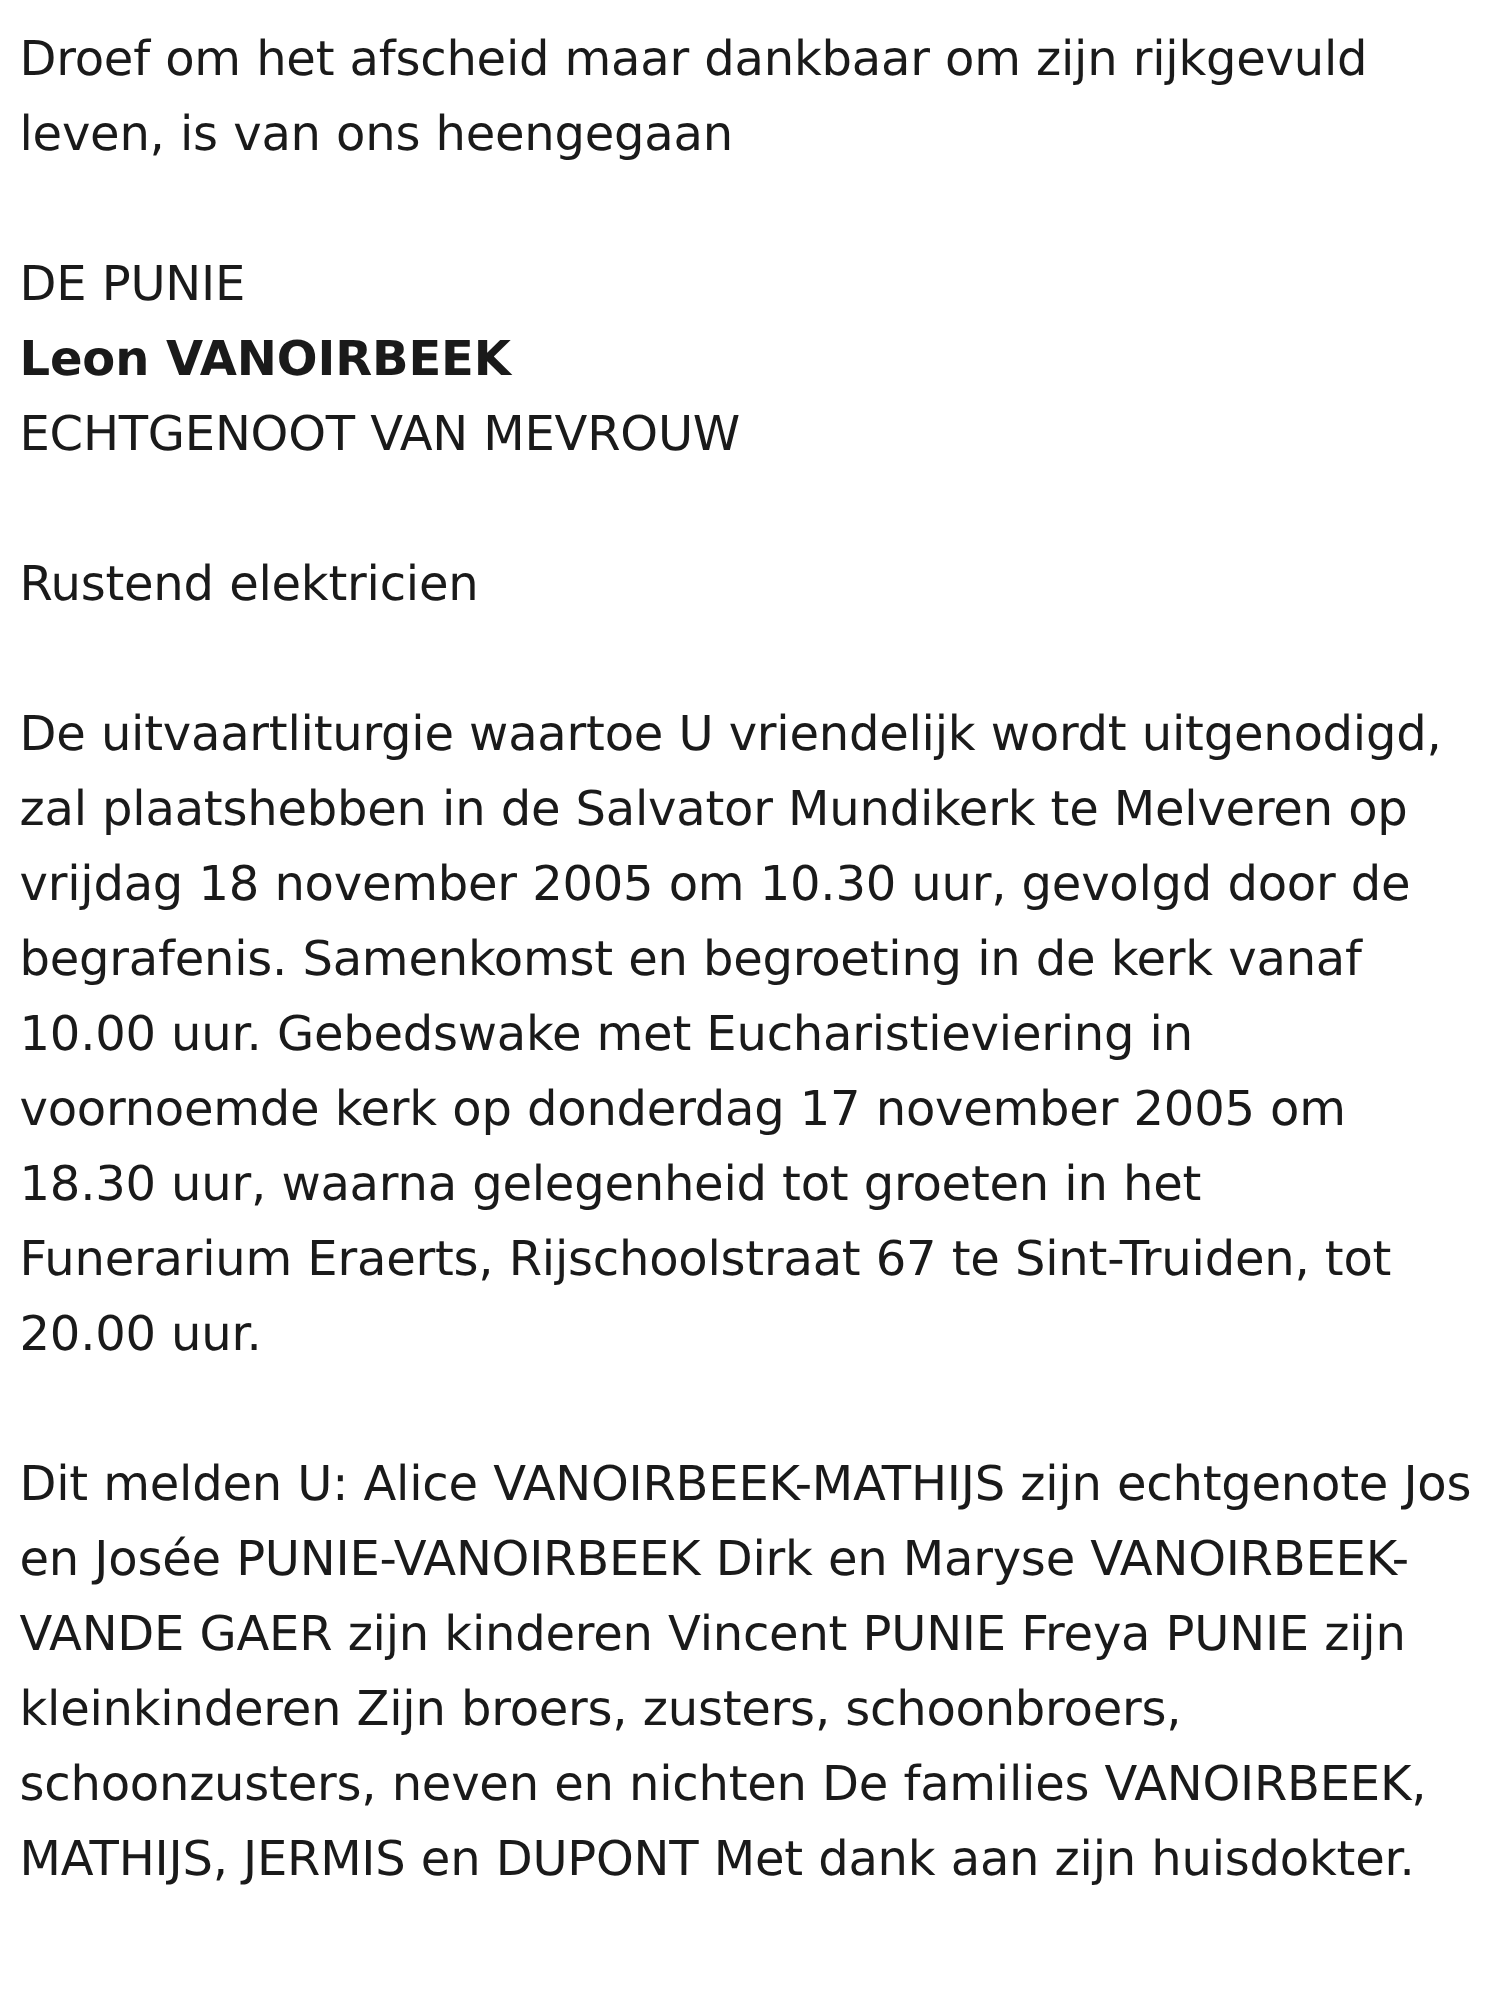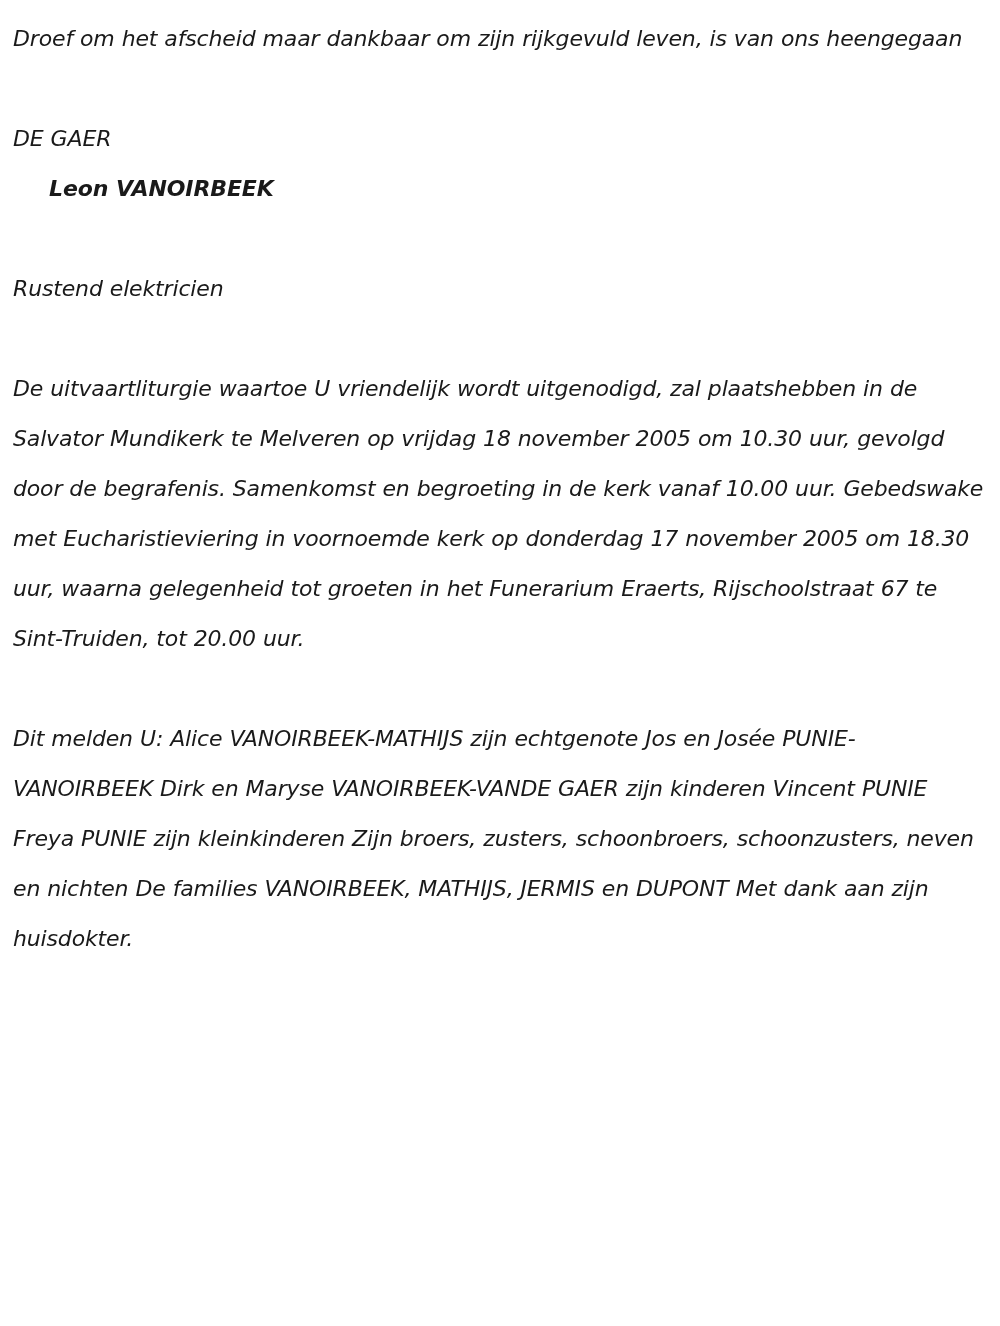--- a/index.html
+++ b/index.html
@@ -17,58 +17,57 @@
     -webkit-font-smoothing: antialiased;
   }
   .sheet {
     box-sizing: border-box;
     width: 1000px;
     height: 1326px;
     padding: 14px 12px 0 13px;
     background: #ffffff;
   }
   .doc {
-    font-size: 22px;
+    font-size: 32px;
     line-height: 50px;
     letter-spacing: -0.15px;
     word-spacing: 0.2px;
-    font-style: italic;
   }
   .block {
     margin: 0;
     padding: 0;
   }
   .block + .block {
     margin-top: 50px;
   }
   .line {
     display: block;
     white-space: pre-wrap;
   }
   .deceased-name {
     font-weight: 700;
     letter-spacing: -0.1px;
-    margin-left: 36px;
   }
   .para {
     text-align: left;
     hyphens: none;
   }
 </style>
 </head>
 <body>
 
 <div class="sheet">
   <div class="doc">
 
     <p class="block para">Droef om het afscheid maar dankbaar om zijn rijkgevuld leven, is van ons heengegaan</p>
 
     <div class="block">
-      <span class="line">DE GAER</span>
+      <span class="line">DE PUNIE</span>
       <span class="line deceased-name">Leon VANOIRBEEK</span>
+      <span class="line">ECHTGENOOT VAN MEVROUW</span>
     </div>
 
     <p class="block para">Rustend elektricien</p>
 
 
     <p class="block para">De uitvaartliturgie waartoe U vriendelijk wordt uitgenodigd, zal plaatshebben in de Salvator Mundikerk te Melveren op vrijdag 18 november 2005 om 10.30 uur, gevolgd door de begrafenis. Samenkomst en begroeting in de kerk vanaf 10.00 uur. Gebedswake met Eucharistieviering in voornoemde kerk op donderdag 17 november 2005 om 18.30 uur, waarna gelegenheid tot groeten in het Funerarium Eraerts, Rijschoolstraat 67 te Sint-Truiden, tot 20.00 uur.</p>
 
     <p class="block para">Dit melden U: Alice VANOIRBEEK-MATHIJS zijn echtgenote Jos en Josée PUNIE-VANOIRBEEK Dirk en Maryse VANOIRBEEK-VANDE GAER zijn kinderen Vincent PUNIE Freya PUNIE zijn kleinkinderen Zijn broers, zusters, schoonbroers, schoonzusters, neven en nichten De families VANOIRBEEK, MATHIJS, JERMIS en DUPONT Met dank aan zijn huisdokter.</p>
 
   </div>

